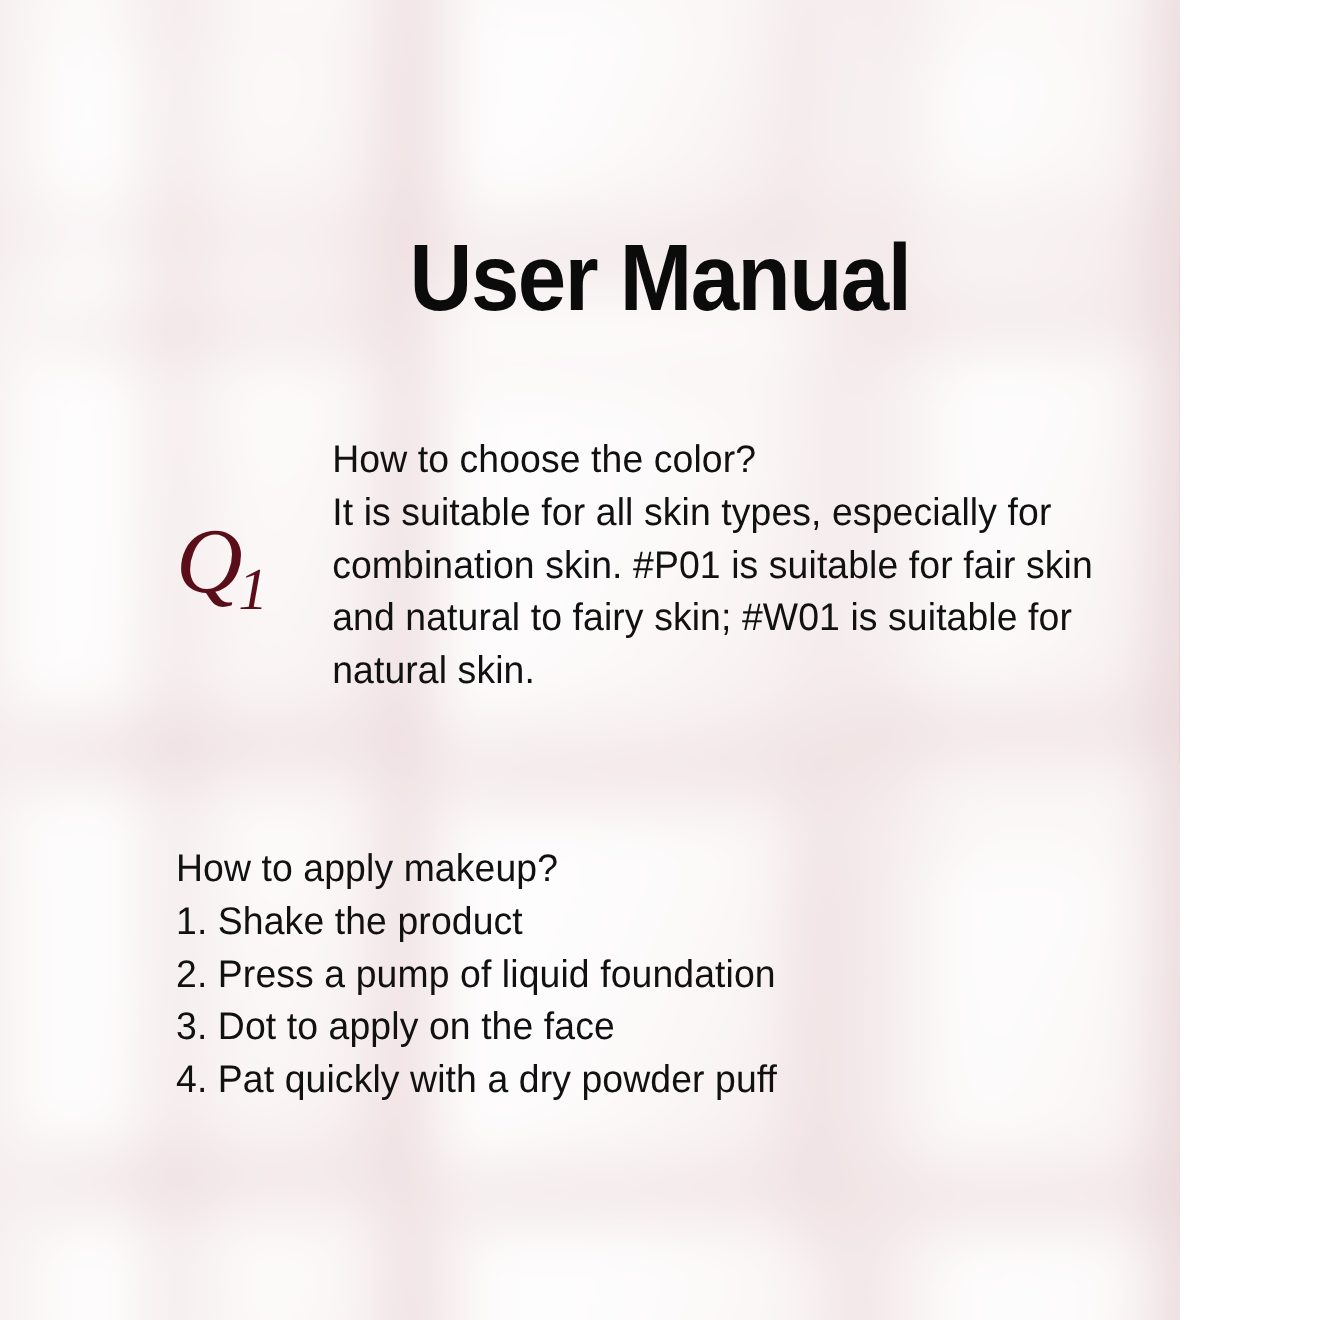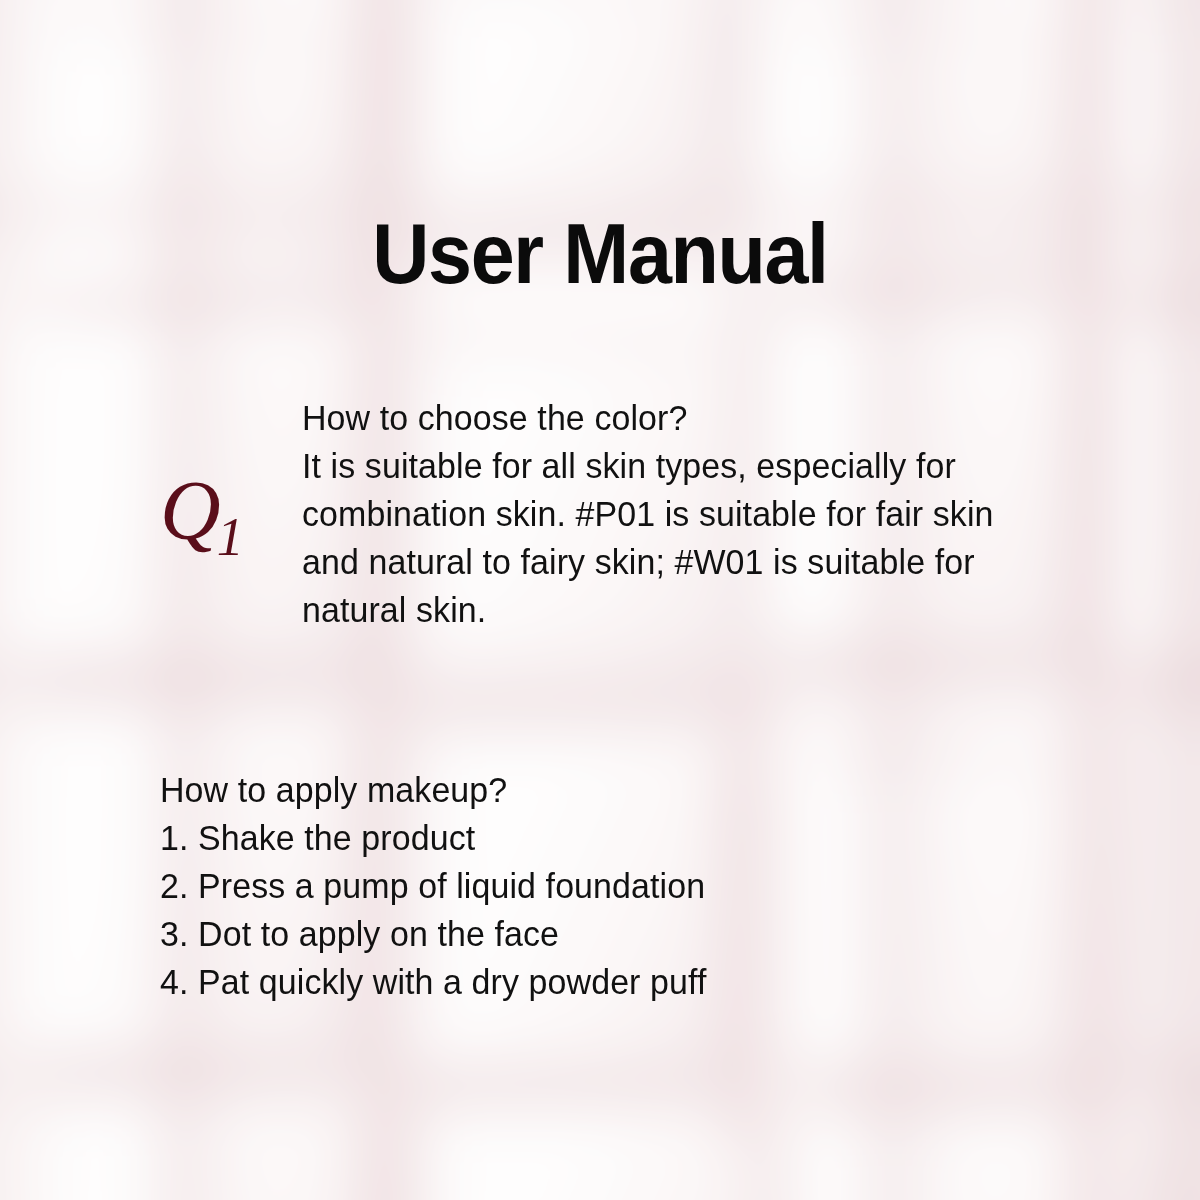--- a/index.html
+++ b/index.html
@@ -5,21 +5,21 @@
   html, body {
     margin: 0;
     padding: 0;
     width: 1200px;
     height: 1200px;
     overflow: hidden;
   }
 
   #page {
     position: relative;
-    width: 1200px;
+    width: 1072px;
     height: 1200px;
     background: #f8f2f3;
     overflow: hidden;
     font-family: "Liberation Sans", sans-serif;
   }
 
   
   #bg-photo {
     position: absolute;
     inset: -80px;

